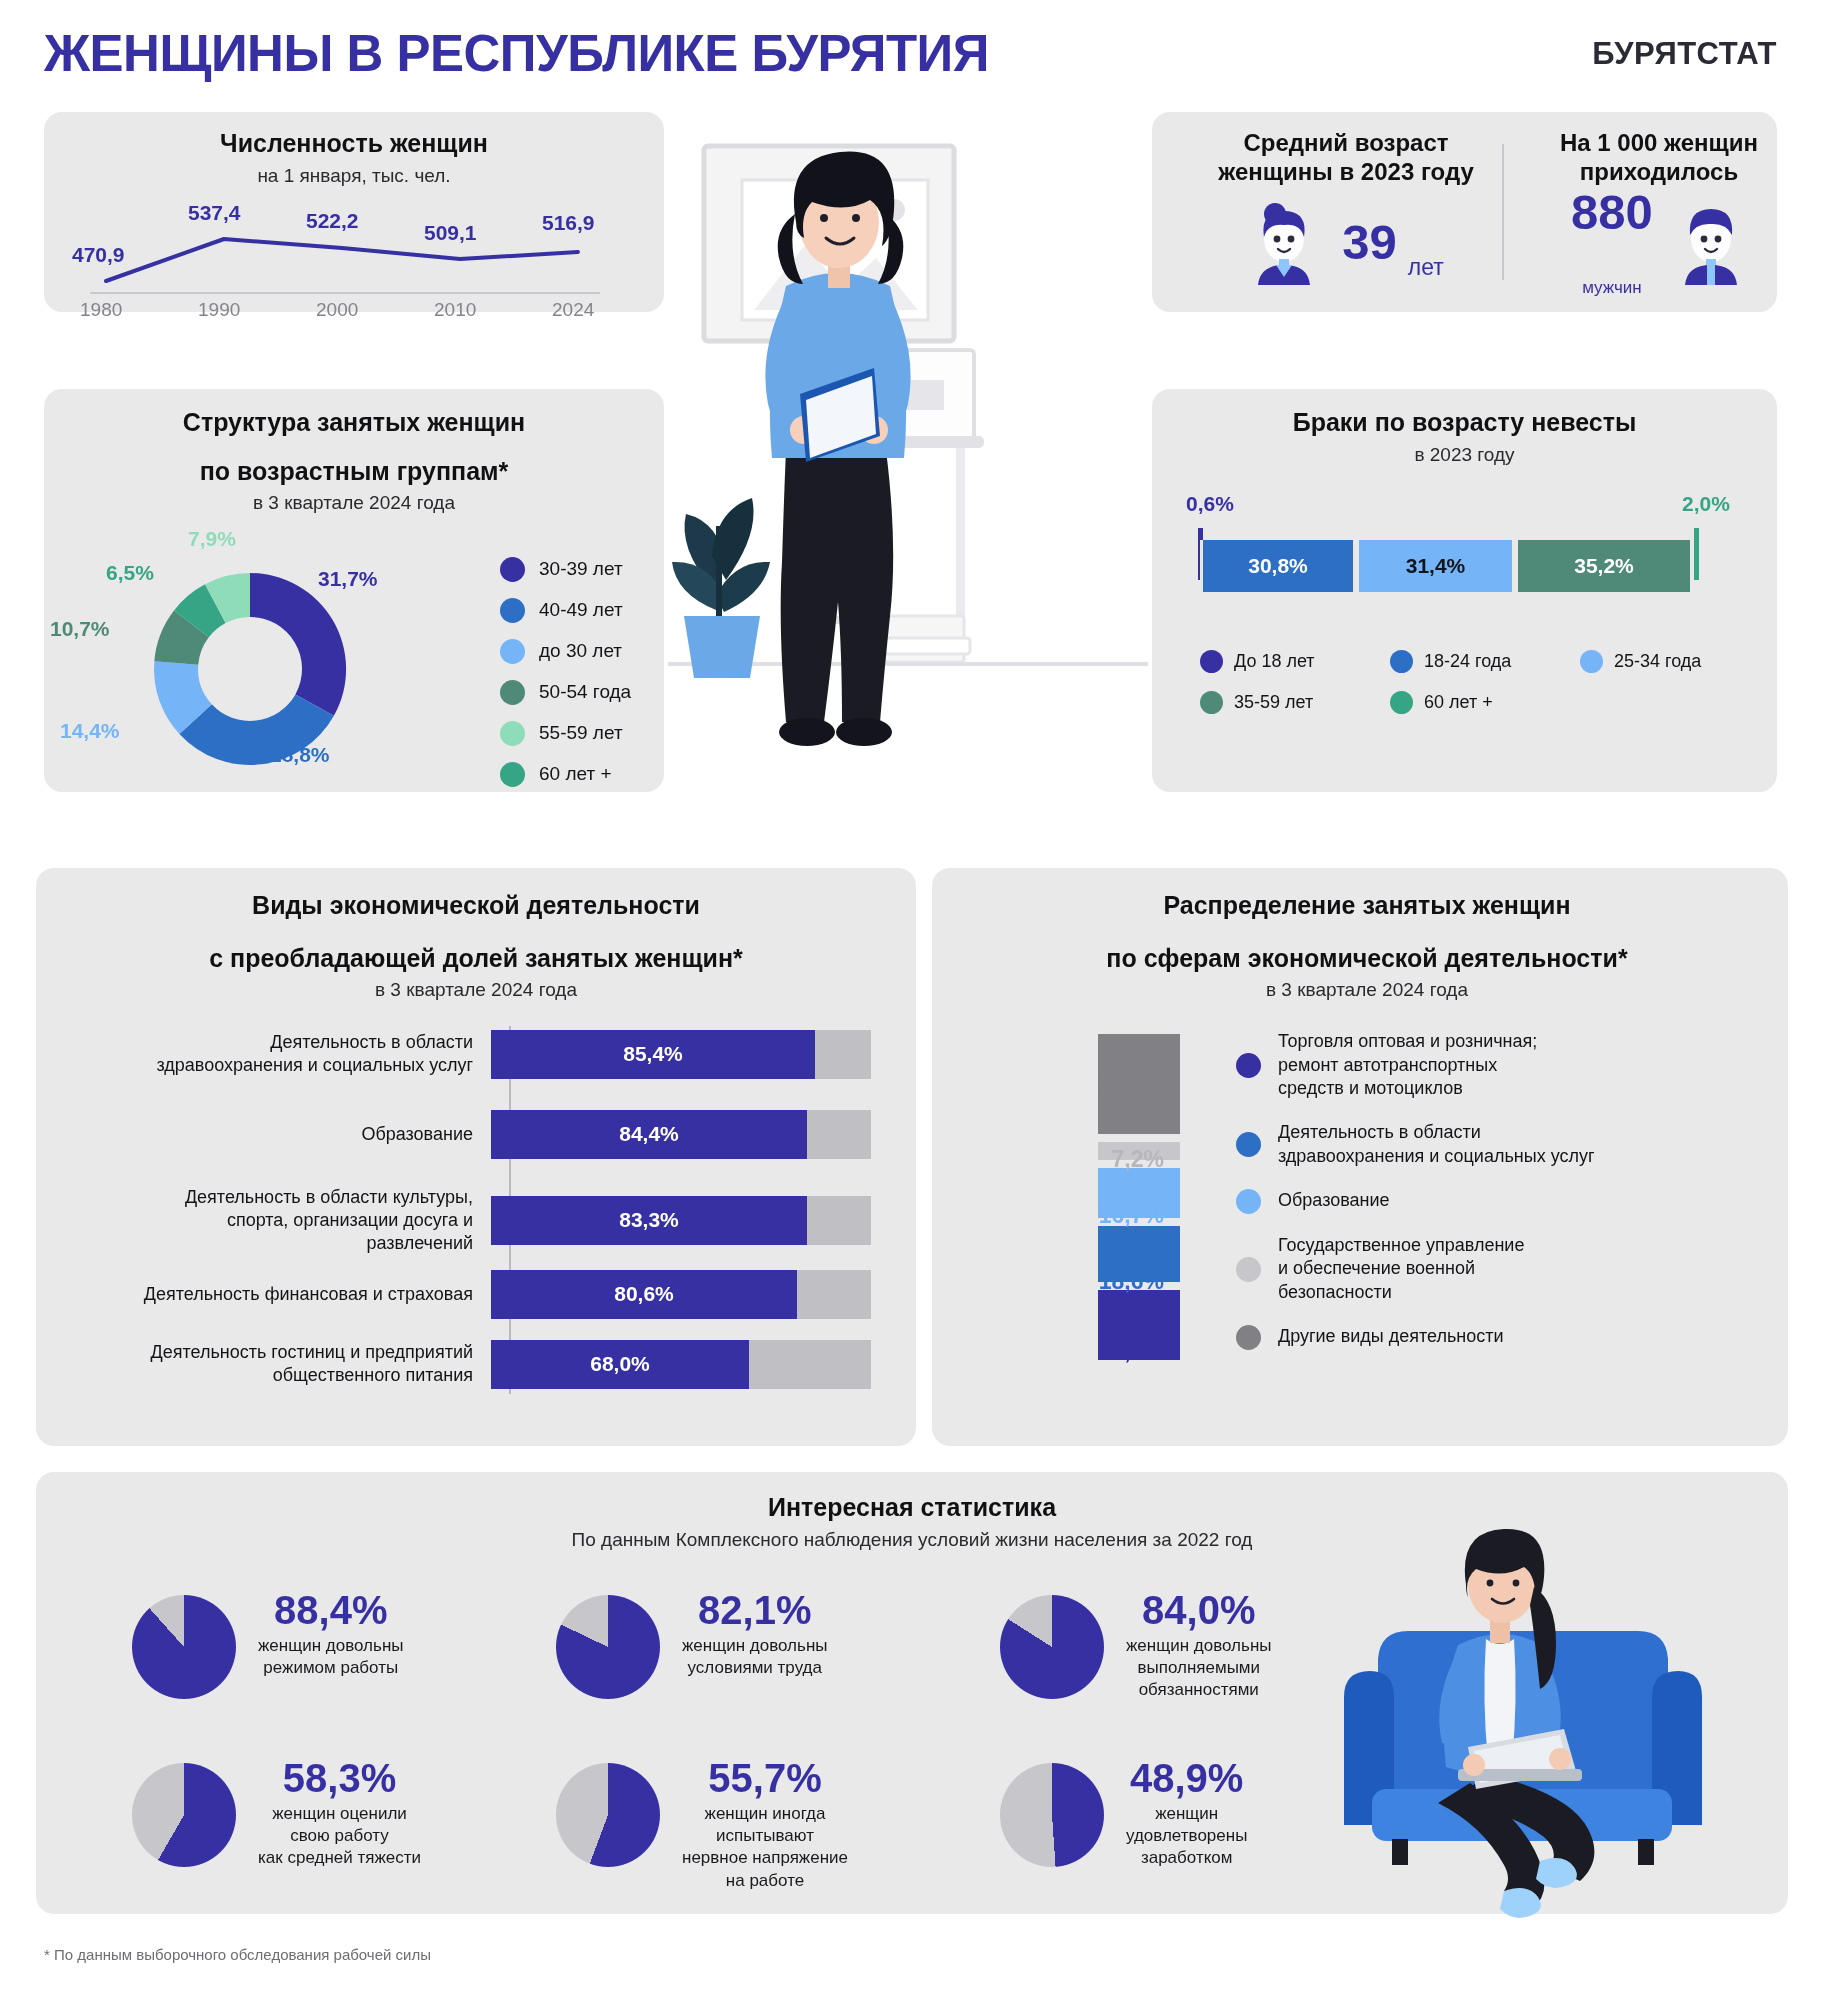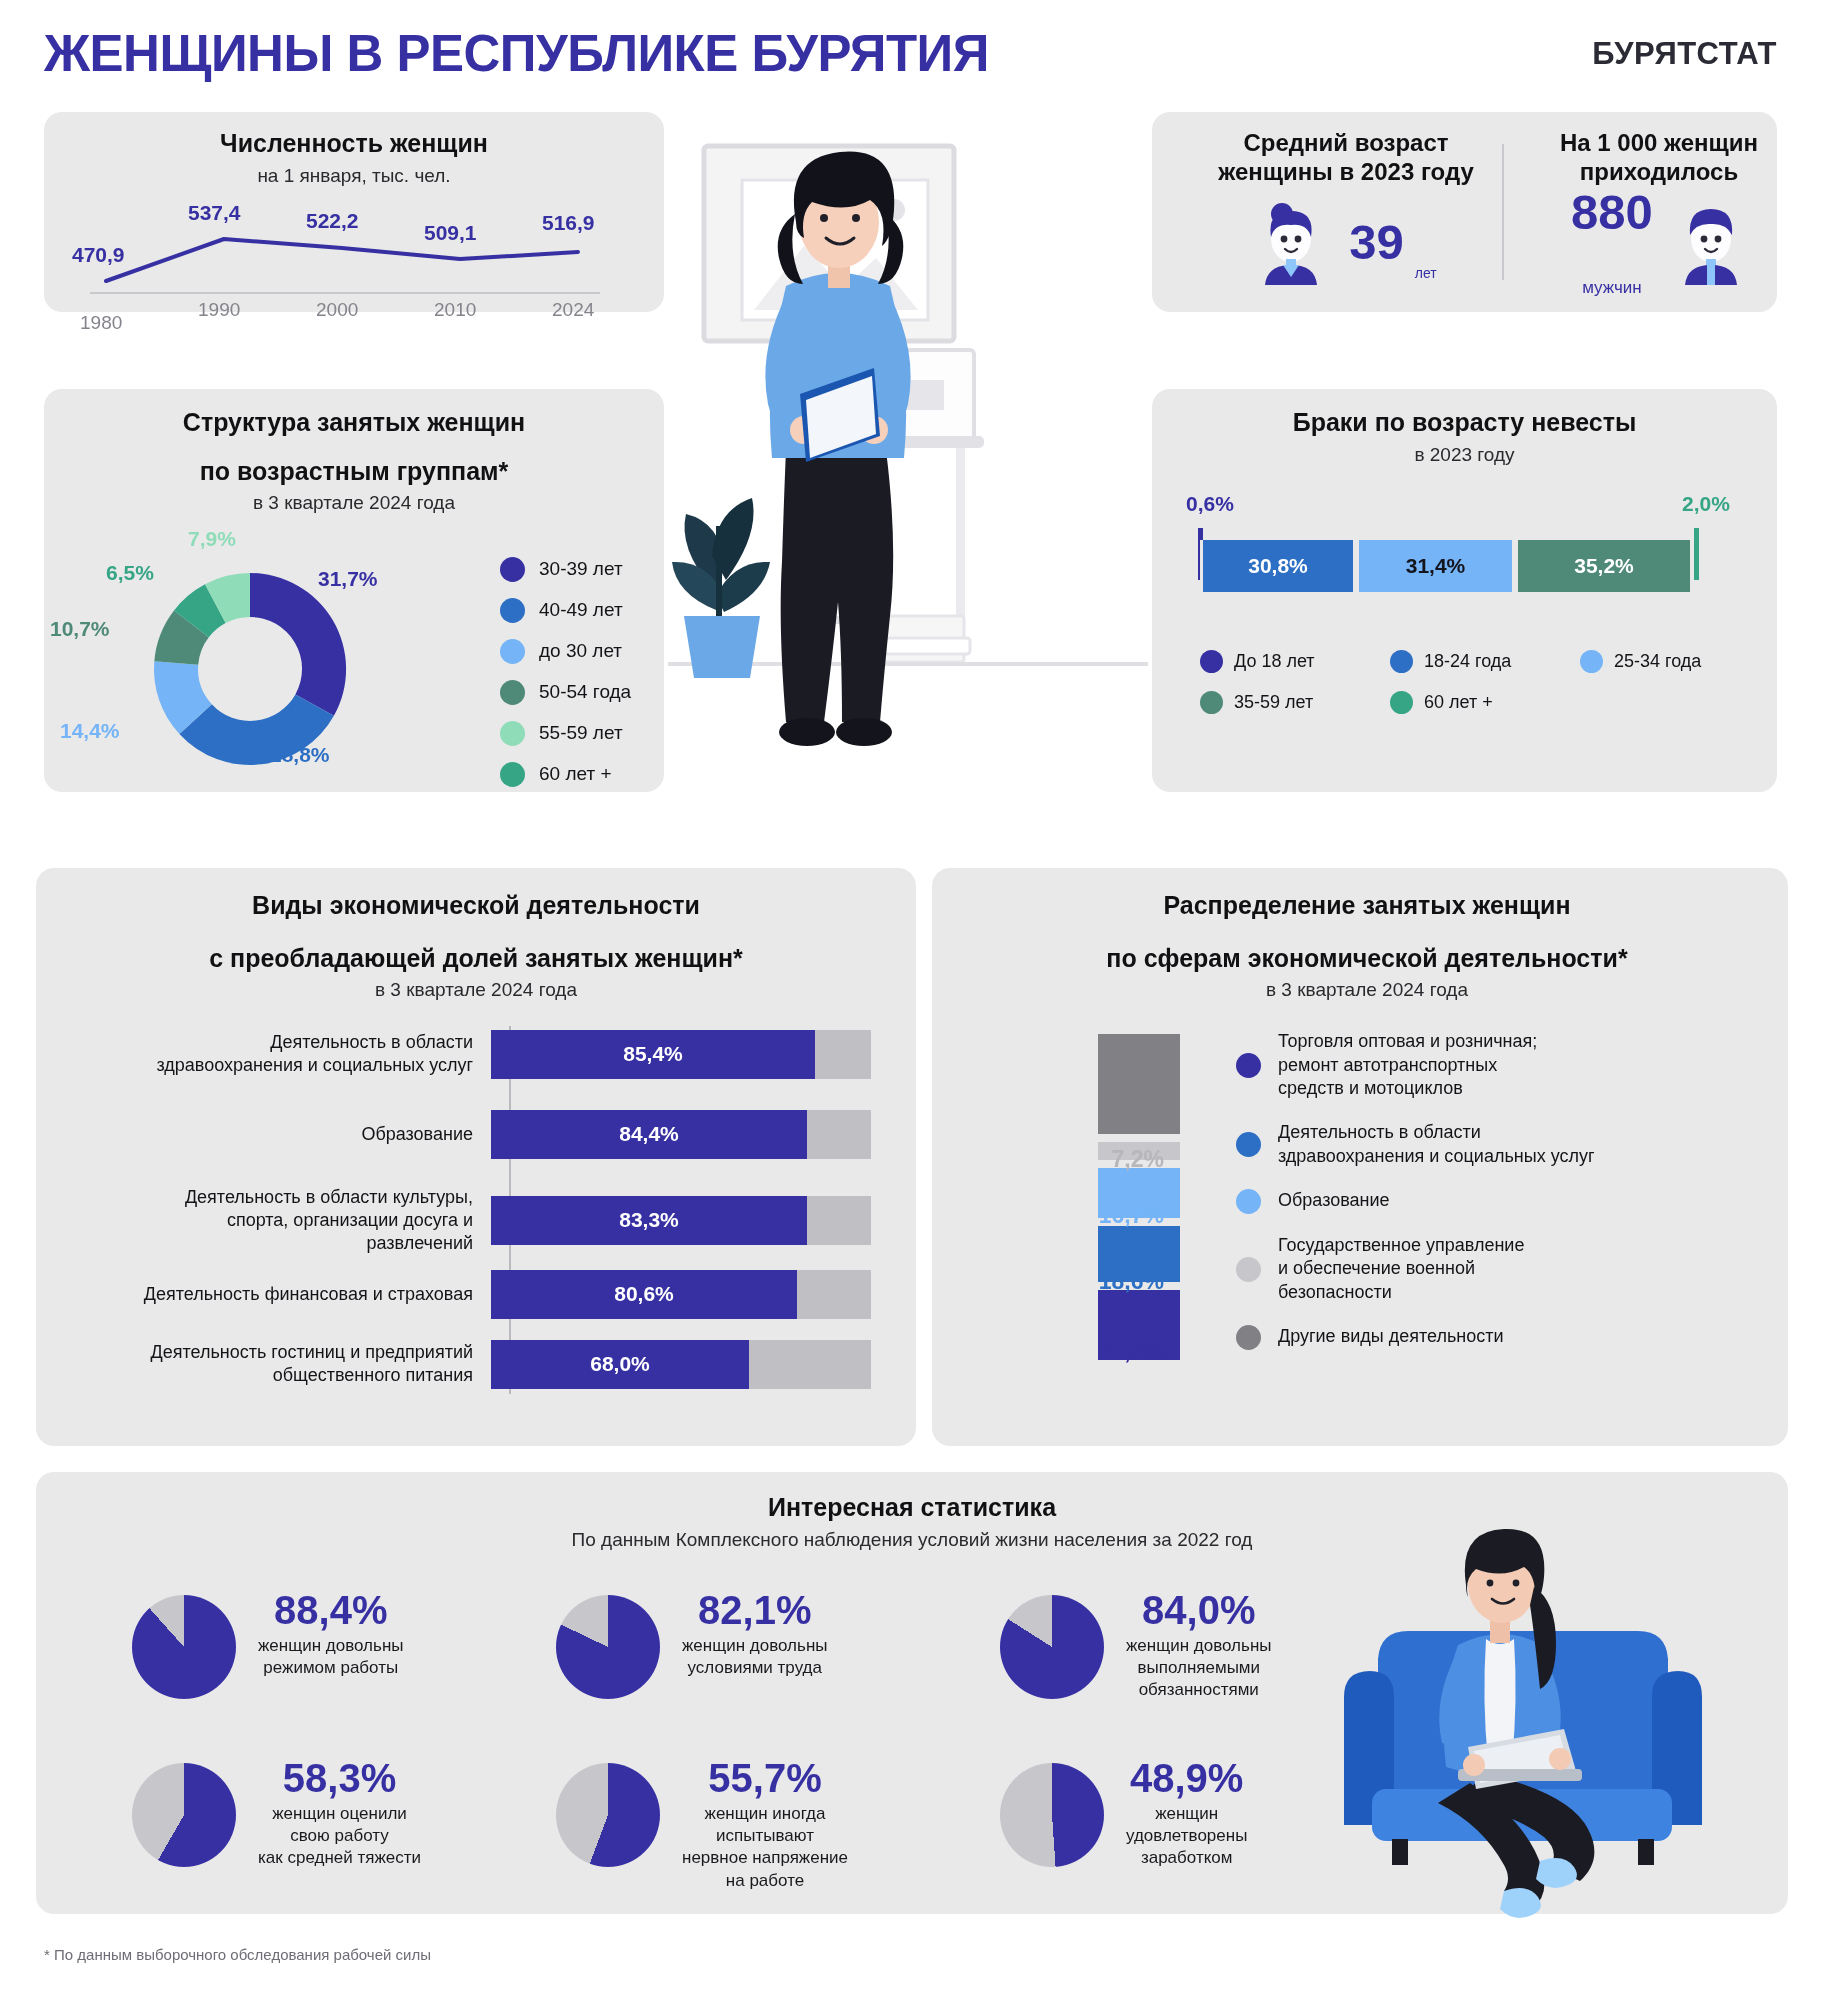--- a/index.html
+++ b/index.html
@@ -81,21 +81,21 @@
     text-align: center; font-size: 24px; font-weight: 700; color: #111113;
     line-height: 1.22; padding-top: 16px;
   }
   .age-body {
     position: relative; display: flex; align-items: center;
     justify-content: center; margin-top: 12px; height: 88px;
   }
   .bignum {
     font-size: 49px; font-weight: 700; color: #3730a3; line-height: 1;
   }
-  .smunit { font-size: 14px; color: #3730a3; margin-left: 11px; align-self: flex-end; padding-bottom: 6px; }
+  .smunit { font-size: 23px; color: #3730a3; margin-left: 11px; align-self: flex-end; padding-bottom: 6px; }
   .undercap { font-size: 17px; color: #3730a3; text-align: center; margin-top: 41px; }
 
   
   #card-marr { left: 1152px; top: 389px; width: 625px; height: 403px; }
   #card-marr .card-title { padding-top: 18px; }
   .marr-chart { position: relative; width: 625px; height: 140px; margin-top: 26px; }
   .marr-bar {
     position: absolute; left: 48px; top: 48px;
     display: flex; align-items: stretch; height: 52px;
   }
@@ -191,21 +191,21 @@
     <div class="line-wrap">
       <svg class="line-svg" width="620" height="110" viewBox="0 0 620 110">
         <polyline points="62,88 180,46 298,55 416,66 534,59" fill="none" stroke="#3730a3" stroke-width="4" stroke-linejoin="round" stroke-linecap="round"></polyline>
         <line x1="46" y1="100" x2="556" y2="100" stroke="#c9c9cd" stroke-width="2"></line>
       </svg>
       <div class="pop-label" style="left:28px; top:50px;">470,9</div>
       <div class="pop-label" style="left:144px; top:8px;">537,4</div>
       <div class="pop-label" style="left:262px; top:16px;">522,2</div>
       <div class="pop-label" style="left:380px; top:28px;">509,1</div>
       <div class="pop-label" style="left:498px; top:18px;">516,9</div>
-      <div class="pop-year" style="left:36px; top:106px;margin-top:13px;">1980</div>
+      <div class="pop-year" style="left:36px; top:106px;">1980</div>
       <div class="pop-year" style="left:154px; top:106px;">1990</div>
       <div class="pop-year" style="left:272px; top:106px;">2000</div>
       <div class="pop-year" style="left:390px; top:106px;">2010</div>
       <div class="pop-year" style="left:508px; top:106px;">2024</div>
     </div>
   </div>
 
   <div class="card" id="card-donut">
     <div class="card-title">Структура занятых женщин</div>
     <div class="card-title">по возрастным группам*</div>

